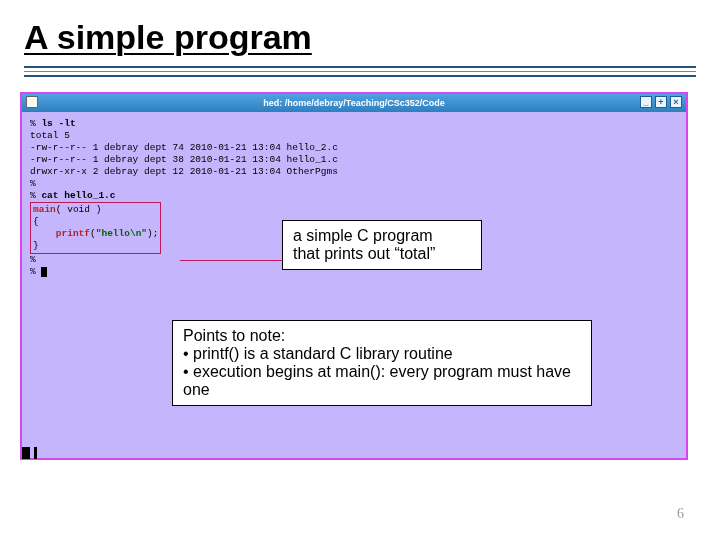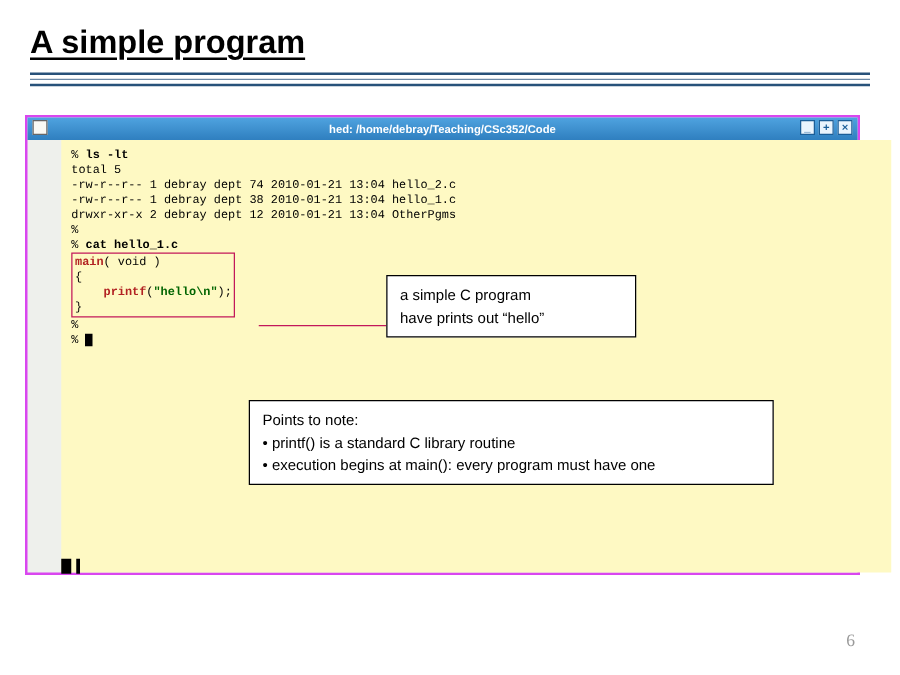--- a/index.html
+++ b/index.html
@@ -5,21 +5,21 @@
   * { box-sizing: border-box; margin: 0; padding: 0; }
   body {
     width: 720px;
     height: 540px;
     background: #fff;
     font-family: Arial, Helvetica, sans-serif;
     position: relative;
     overflow: hidden;
   }
   .slide-title {
-    font-size: 26px;
+    font-size: 34px;
     font-weight: bold;
     color: #000;
     padding: 18px 24px 6px 24px;
     text-decoration: underline;
     text-decoration-thickness: 2px;
     text-underline-offset: 4px;
   }
   .title-rules {
     padding: 0 24px 10px 24px;
   }
@@ -73,29 +73,28 @@
     height: 12px;
     background: #eaf4fd;
     border: 1px solid #1b5e98;
     font-size: 9px;
     line-height: 10px;
     text-align: center;
     color: #1b5e98;
   }
   .term-body {
     position: relative;
-    background: #fef9c3;
+    background: #c4b5fd;
     width: 100%;
     height: calc(100% - 18px);
     font-family: "Courier New", monospace;
     font-size: 9.5px;
     line-height: 12px;
     color: #000;
     padding: 6px 8px;
-    margin-left: 27px;
   }
   .term-body pre {
     font-family: inherit;
     font-size: inherit;
     line-height: inherit;
     white-space: pre;
   }
   .cmd { font-weight: bold; }
   .hlbox {
     border: 1px solid #c2185b;
@@ -110,21 +109,21 @@
     height: 10px;
     background: #000;
     vertical-align: text-bottom;
   }
   .callout {
     position: absolute;
     background: #fff;
     border: 1px solid #000;
     padding: 6px 10px;
     font-family: Arial, sans-serif;
-    font-size: 12px;
+    font-size: 16px;
     line-height: 18px;
     color: #000;
   }
   #callout1 {
     left: 260px;
     top: 108px;
     width: 200px;
   }
   .conn-line {
     position: absolute;
@@ -194,21 +193,21 @@
 <span>{</span>
 <span>    </span><span class="kw-red">printf</span><span>(</span><span class="kw-green">"hello\n"</span><span>);</span>
 <span>}</span></span>
 <span>%</span>
 <span>% </span><span class="cursor"></span></pre>
 
     <div id="conn" class="conn-line"></div>
 
     <div id="callout1" class="callout">
       <div>a simple C program</div>
-      <div>have prints out “hello”</div>
+      <div>that prints out “total”</div>
     </div>
 
     <div id="callout2" class="callout">
       <div>Points to note:</div>
       <div>• printf() is a standard C library routine</div>
       <div>• execution begins at main(): every program must have one</div>
     </div>
 
     <div class="bottom-edge">
       <div class="dash" style="width:8px"></div>

